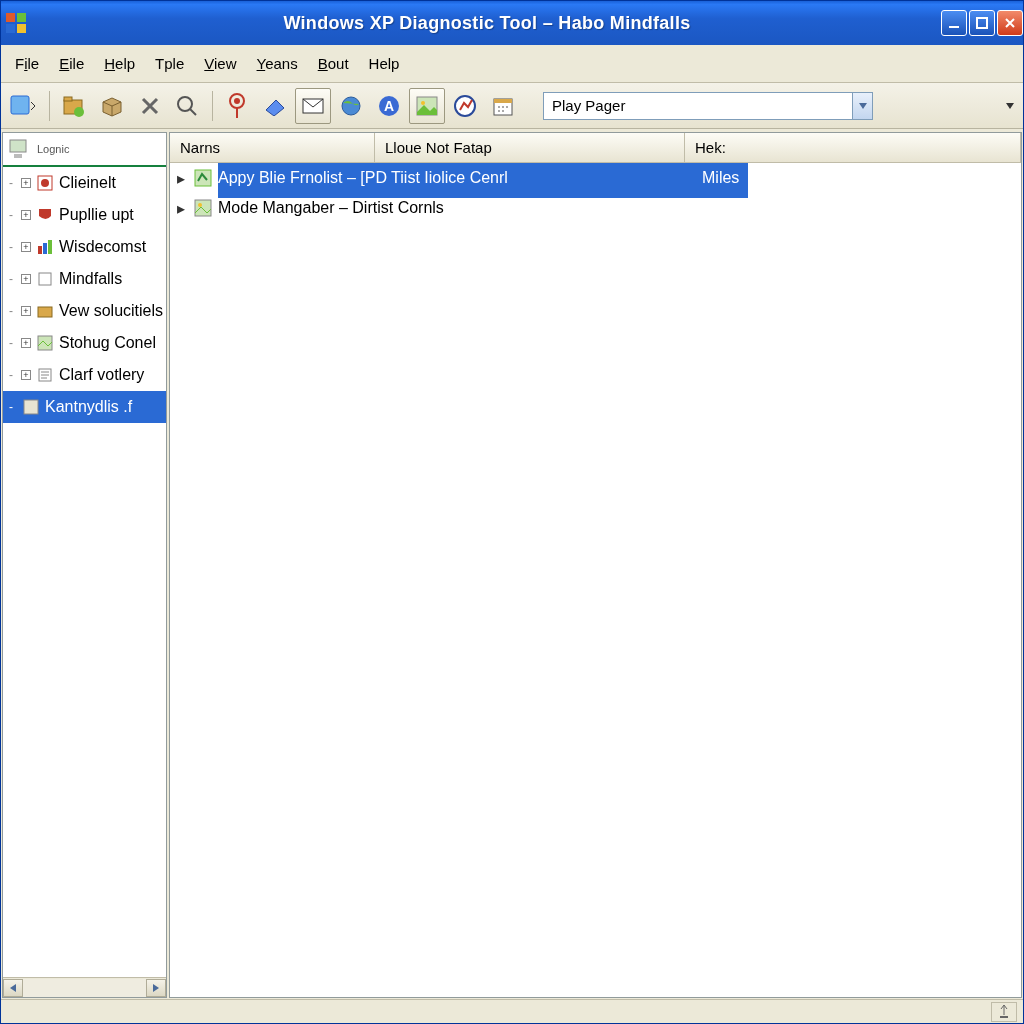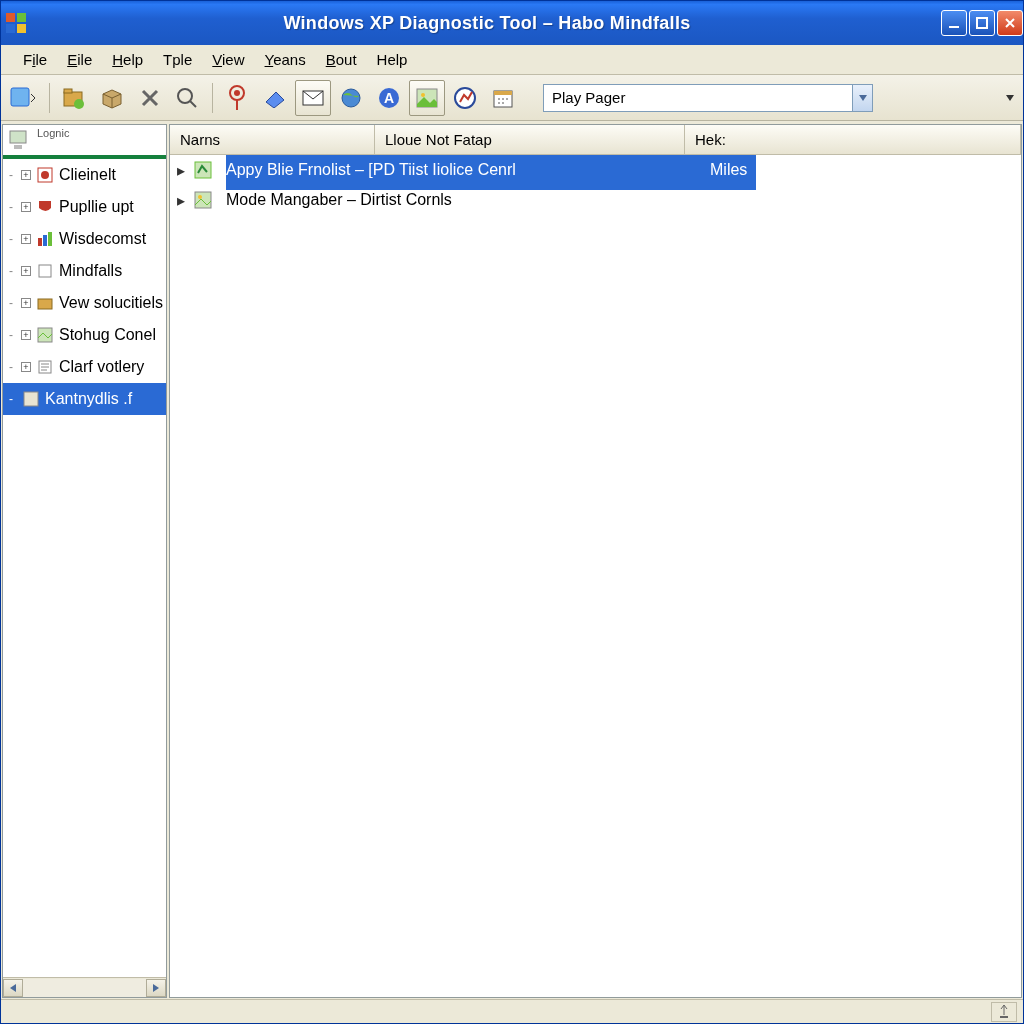--- a/index.html
+++ b/index.html
@@ -50,25 +50,25 @@
   align-items: center;
   justify-content: center;
 }
 .win-btn.min, .win-btn.max {
   background: linear-gradient(to bottom, #4b8df2, #1a52b8);
 }
 .win-btn.close {
   background: linear-gradient(to bottom, #f28b6b, #d03b1a);
 }
 .menubar {
-  height: 30px;
+  height: 38px;
   background: #ece9d8;
   display: flex;
   align-items: center;
-  padding: 0 12px;
+  padding: 0 4px;
   border-bottom: 1px solid #c0bca8;
 }
 .menubar .menu-item {
   padding: 4px 10px;
   cursor: default;
   font-size: 15px;
 }
 .menubar .menu-item .u { text-decoration: underline; }
 .toolbar {
   height: 46px;
@@ -141,22 +141,23 @@
   width: 165px;
   background: #fff;
   border: 1px solid #919b9c;
   margin: 3px 1px 1px 1px;
   display: flex;
   flex-direction: column;
 }
 .sidebar-top {
   height: 34px;
   display: flex;
+  align-items: center;
   padding: 2px 4px;
-  border-bottom: 4px solid #15803d;
+  border-bottom: 2px solid #15803d;
 }
 .sb-items {
   flex: 1;
   overflow: hidden;
 }
 .sb-item {
   display: flex;
   align-items: center;
   height: 32px;
   padding-left: 2px;
@@ -262,21 +263,20 @@
   justify-content: center;
 }
 .row.selected .r-text-wrap {
   background: #2a6ad4;
   color: #fff;
 }
 .r-text-wrap {
   display: flex;
   align-items: center;
   height: 40px;
-  margin-left: 8px;
 }
 .r-text-wrap .r-name { width: 480px; }
 .r-text-wrap .r-hex { width: 50px; padding-left: 4px; }
 .statusbar {
   height: 24px;
   background: #ece9d8;
   border-top: 1px solid #c0bca8;
   display: flex;
   align-items: center;
   justify-content: flex-end;

